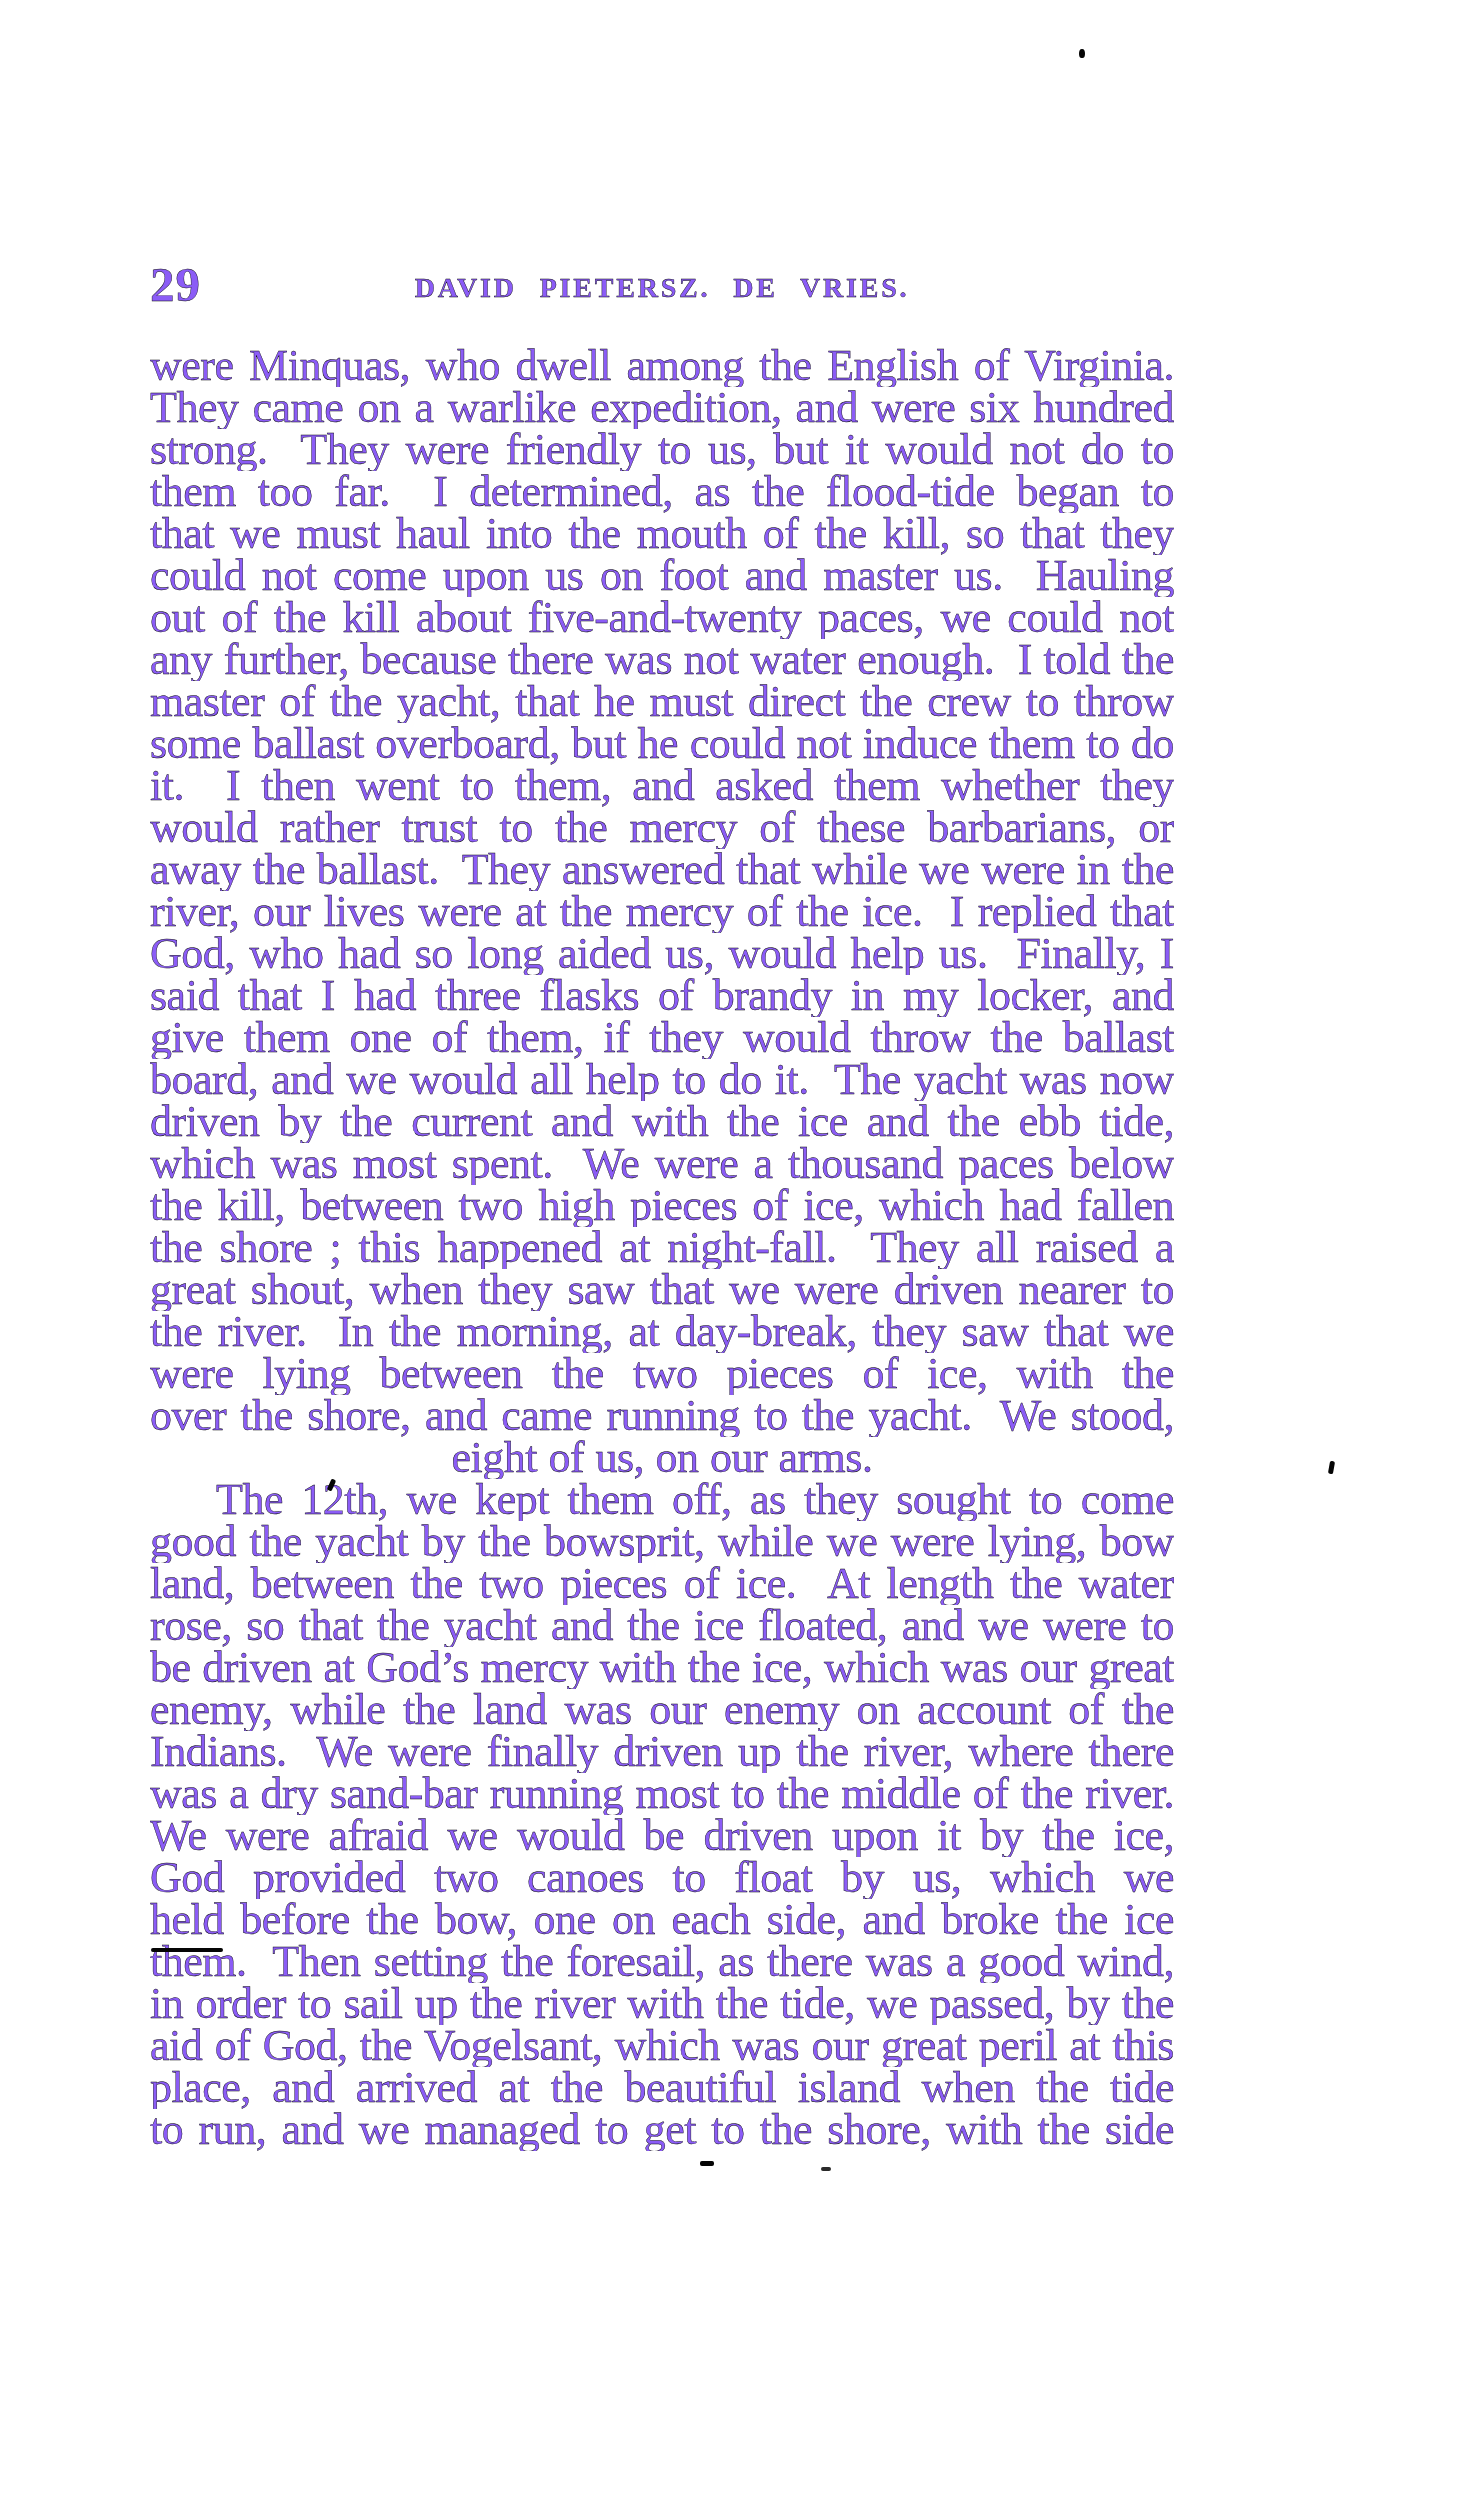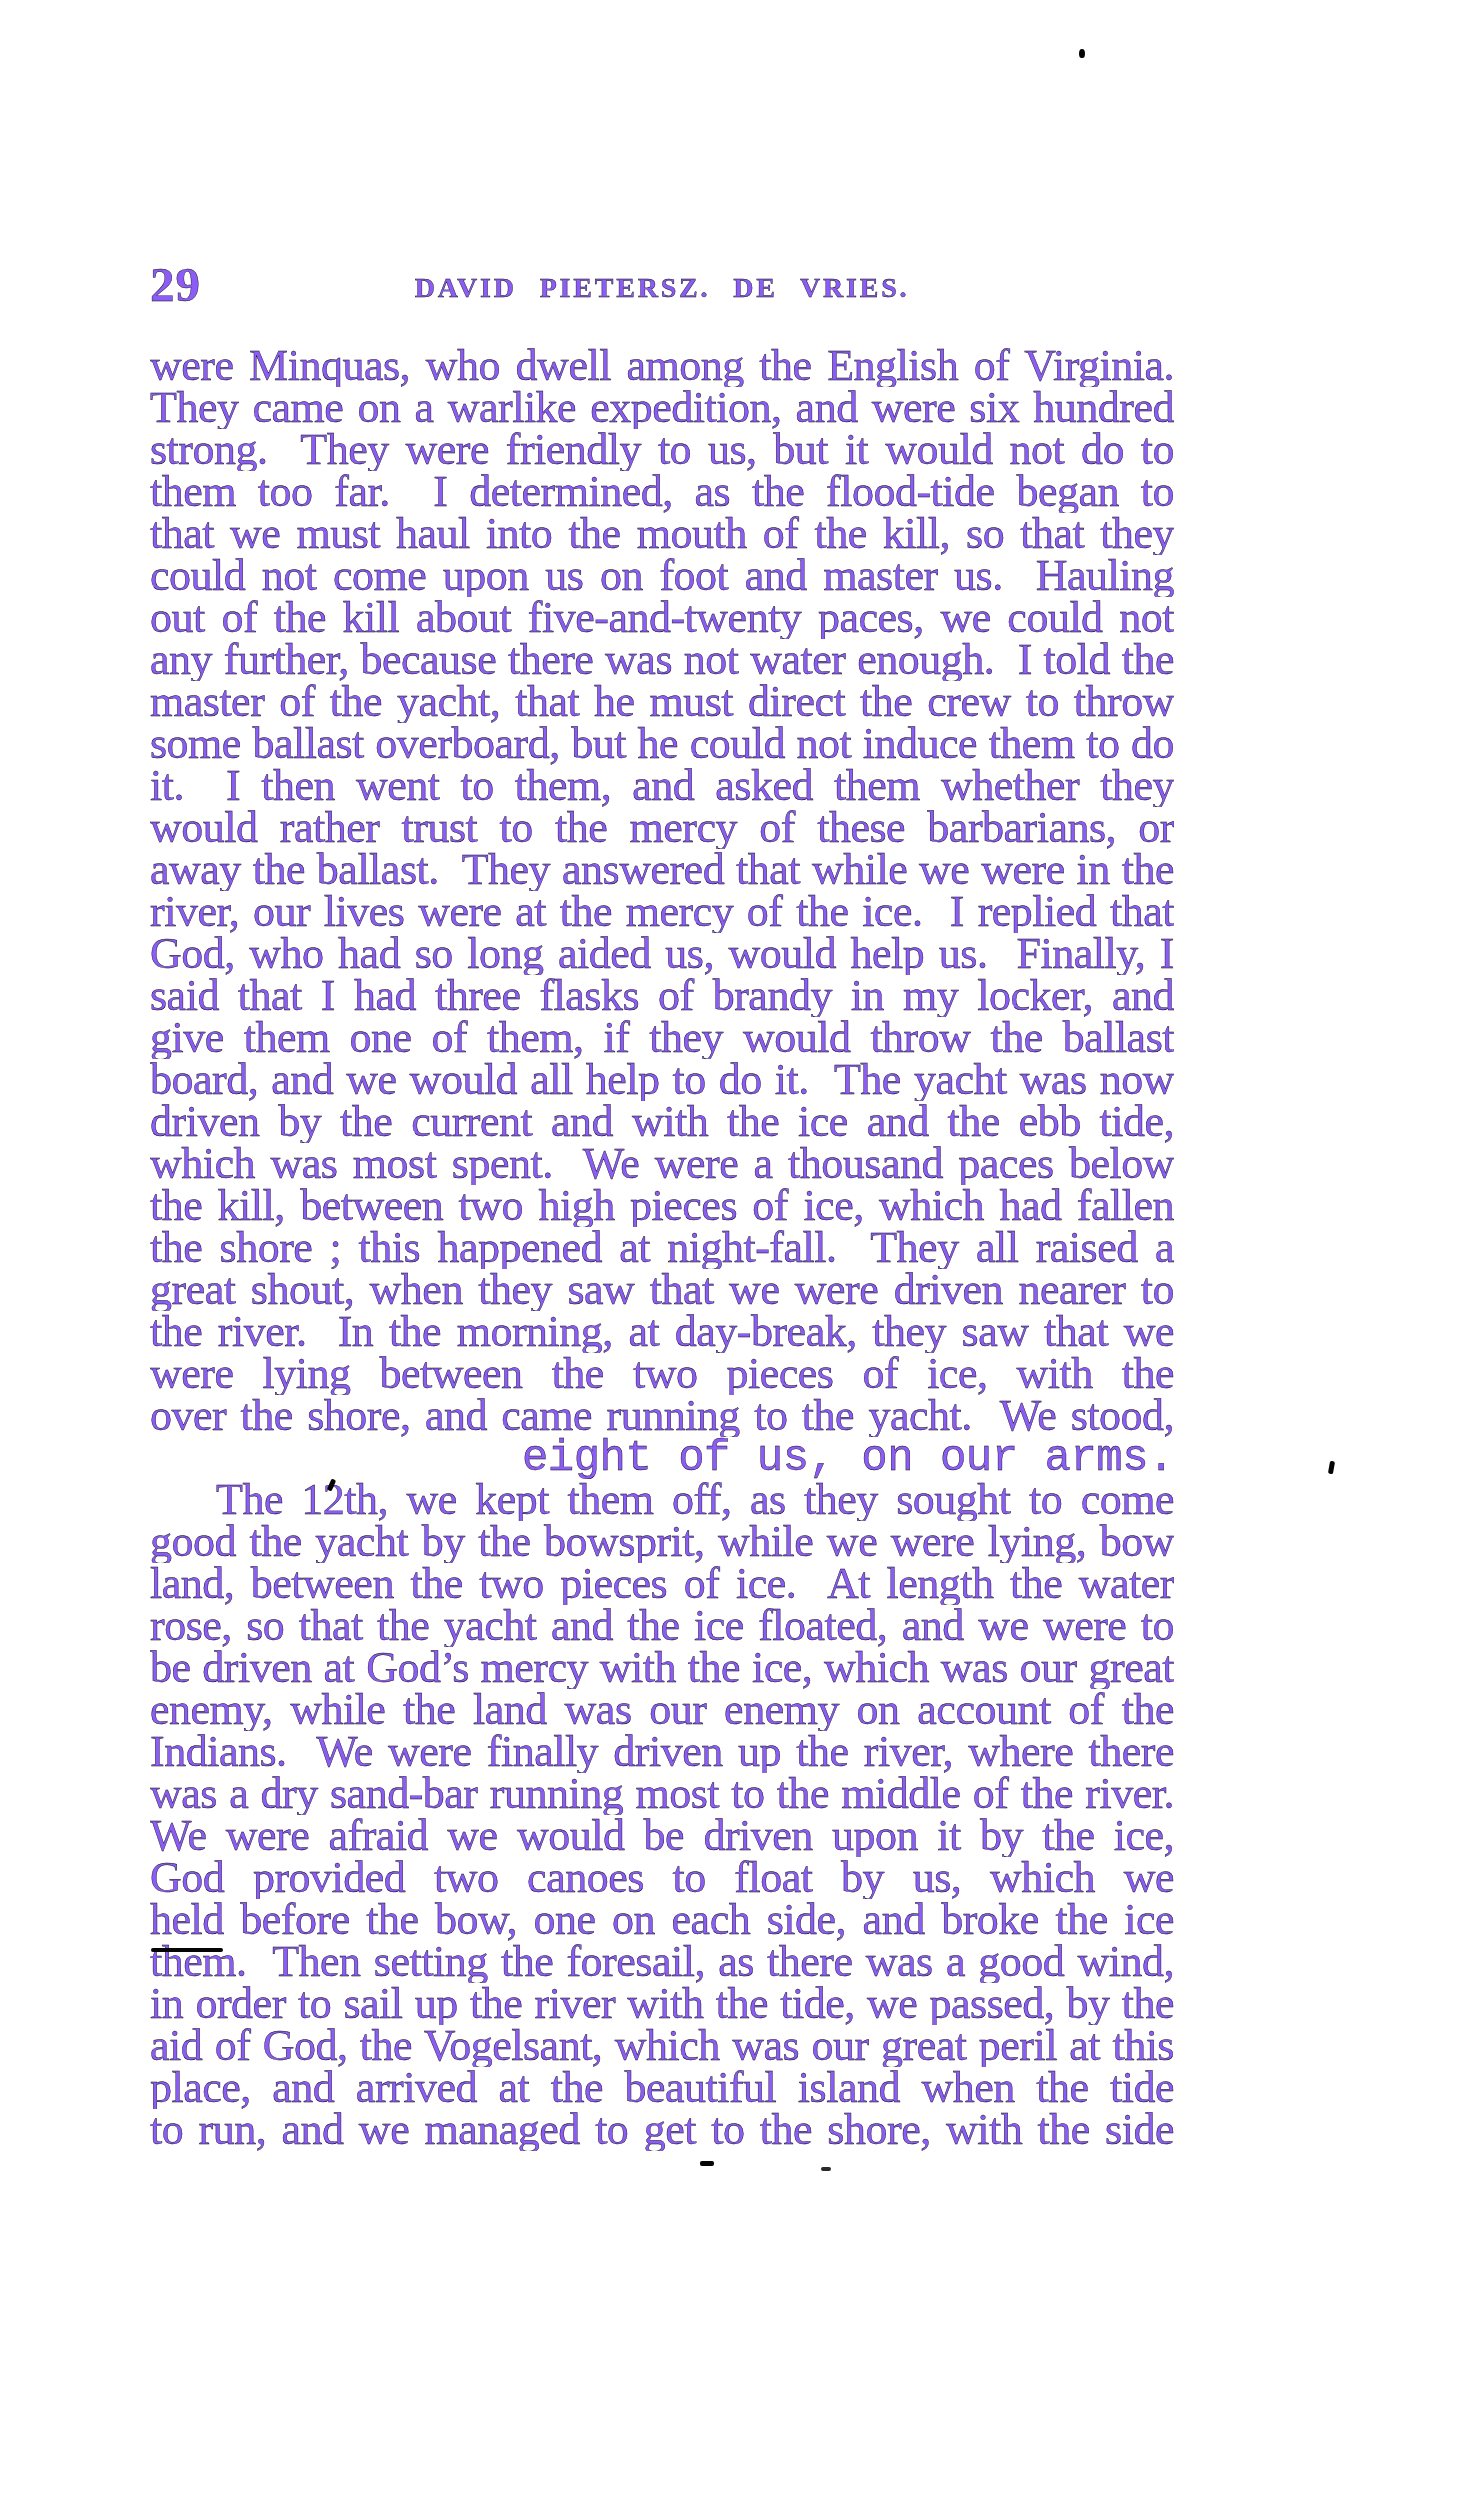--- a/index.html
+++ b/index.html
@@ -59,21 +59,21 @@
     overflow: hidden;
     white-space: pre-wrap;
   }
   .line::after {
     content: "";
     display: inline-block;
     width: 100%;
     height: 0;
   }
   .line.indent { text-indent: 66px; }
-  .line.endpara { text-align: right; font-family: Liberation Mono, monospace; }
+  .line.endpara { text-align: center; }
   .line.endpara::after { content: none; }
   
   .artifact {
     position: absolute;
     background: #050505;
   }
   .a-top-speck    { left: 1079px; top: 49px;   width: 5.6px;  height: 9.4px; border-radius: 50% 50% 45% 45%; }
   .a-right-tick   { left: 1329px; top: 1461px; width: 4.7px;  height: 13px; border-radius: 1.9px; transform: rotate(10deg); }
   .a-accent-12th  { left: 329px;  top: 1479px; width: 4.7px;  height: 12.2px; border-radius: 1.9px; transform: rotate(24deg); }
   .a-underline-held { left: 151px; top: 1948px; width: 72px; height: 3.8px; border-radius: 1.9px; }

